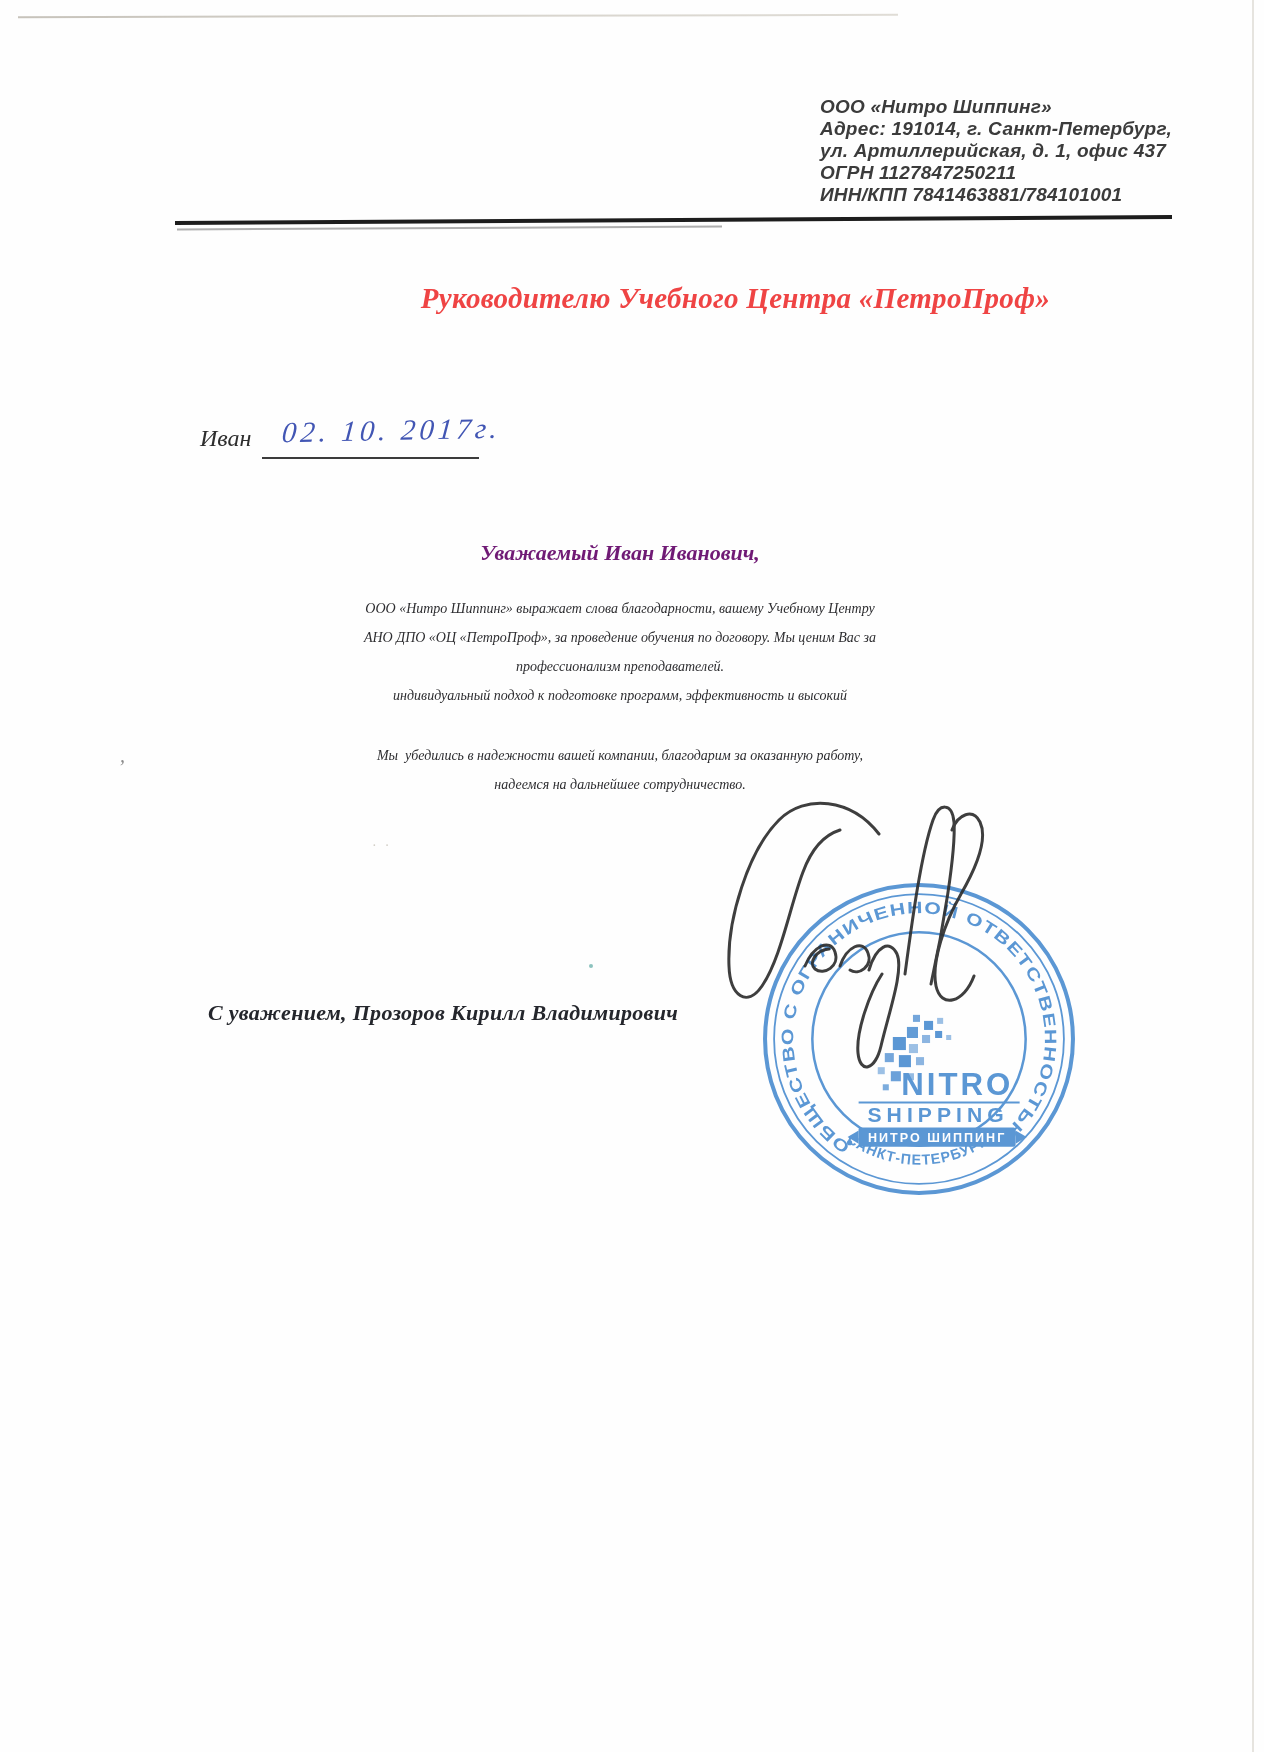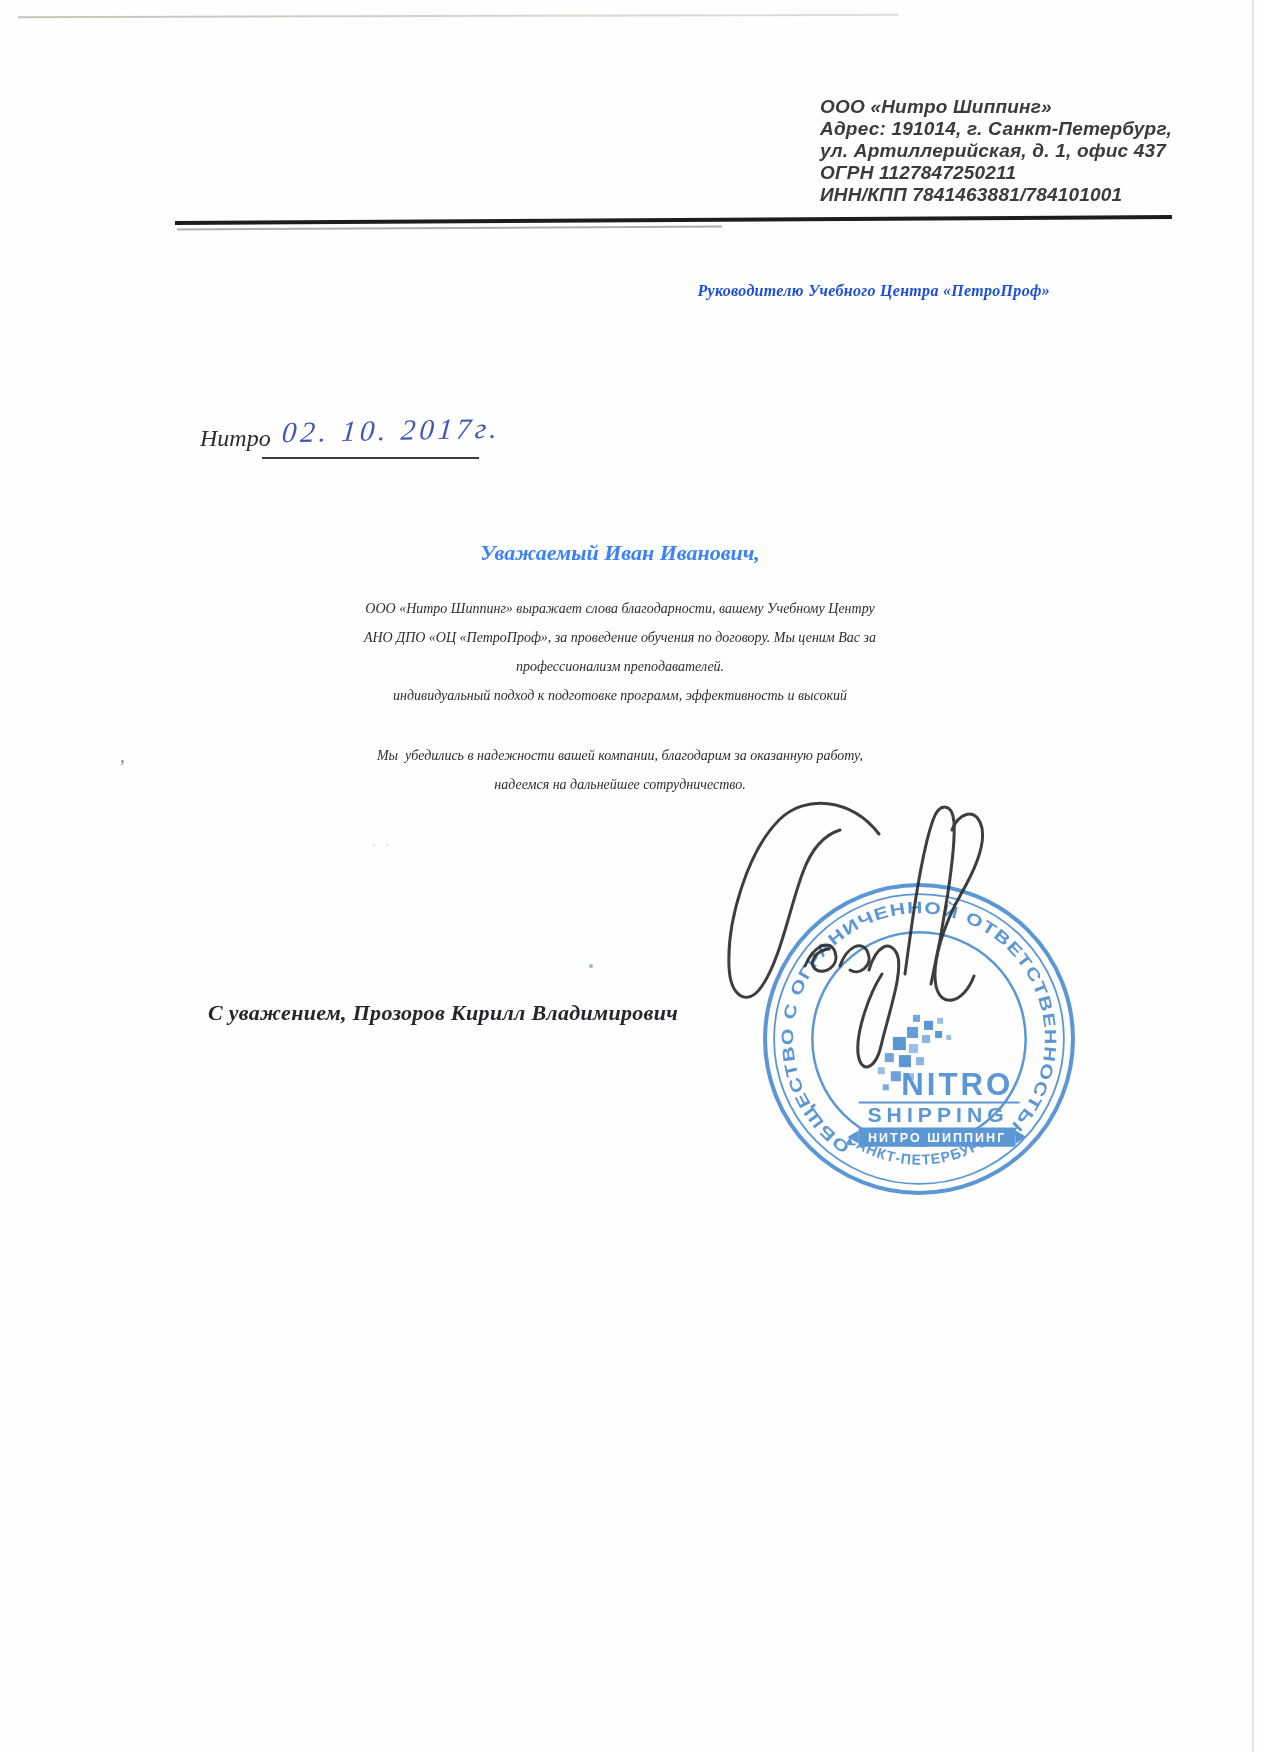--- a/index.html
+++ b/index.html
@@ -29,36 +29,36 @@
     font-size:19px;line-height:22px;color:#3b3b3b;
     letter-spacing:.2px;
   }
   .lh-rule{position:absolute;top:218px;left:175px;width:997px;height:4px;background:#1d1d1d;
     transform:rotate(-0.35deg);}
   .lh-rule2{position:absolute;top:227px;left:177px;width:545px;height:2px;background:#6b6b6b;
     transform:rotate(-0.3deg);opacity:.55;}
 
   .addressee{
     position:absolute;top:282px;right:214px;
-    font-weight:bold;font-style:italic;font-size:16px;color:#1d4ed8;
+    font-weight:bold;font-style:italic;font-size:29px;color:#ef4444;
     letter-spacing:.3px;
   }
 
   .date-label{position:absolute;top:425px;left:200px;font-style:italic;font-size:24px;color:#2e2e2e;}
   .date-underline{position:absolute;top:457px;left:262px;width:217px;height:2px;background:#3c3c3c;}
   .date-value{
     position:absolute;top:414px;left:282px;
     font-style:italic;font-size:29px;letter-spacing:4px;
     color:#4256b4;
     transform:rotate(-1.2deg) skewX(-6deg);
     white-space:nowrap;
   }
 
   .centercol{position:absolute;left:140px;width:960px;text-align:center;}
-  .salutation{top:540px;font-weight:bold;font-style:italic;font-size:22px;color:#3b82f6;}
+  .salutation{top:540px;font-weight:bold;font-style:italic;font-size:22px;color:#701a75;}
   .para{font-style:italic;font-size:14px;line-height:29px;color:#2d2d30;}
   .para div{white-space:pre-wrap;}
   .p1{top:594px;}
   .p2{top:741px;}
 
   .signoff{
     position:absolute;top:1000px;left:200px;
     font-weight:bold;font-style:italic;font-size:22px;color:#24262c;
     letter-spacing:.3px;
     margin-left:8px;
@@ -83,21 +83,21 @@
     <div>Адрес: 191014, г. Санкт-Петербург,</div>
     <div>ул. Артиллерийская, д. 1, офис 437</div>
     <div>ОГРН 1127847250211</div>
     <div>ИНН/КПП 7841463881/784101001</div>
   </div>
   <div class="lh-rule"></div>
   <div class="lh-rule2"></div>
 
   <div class="addressee">Руководителю Учебного Центра «ПетроПроф»</div>
 
-  <span class="date-label">Нитро</span>
+  <span class="date-label">Иван</span>
   <div class="date-underline"></div>
   <span class="date-value">02. 10. 2017г.</span>
 
   <div class="centercol salutation">Уважаемый Иван Иванович,</div>
 
   <div class="centercol para p1">
     <div>ООО «Нитро Шиппинг» выражает слова благодарности, вашему Учебному Центру</div>
     <div>АНО ДПО «ОЦ «ПетроПроф», за проведение обучения по договору. Мы ценим Вас за</div>
     <div>профессионализм преподавателей.</div>
     <div>индивидуальный подход к подготовке программ, эффективность и высокий</div>

